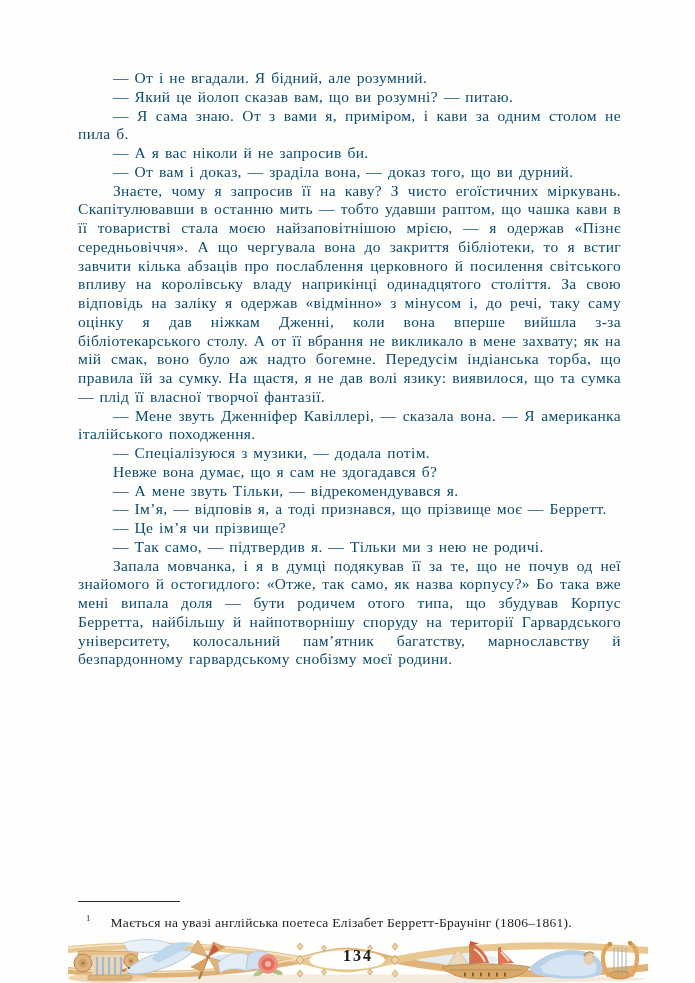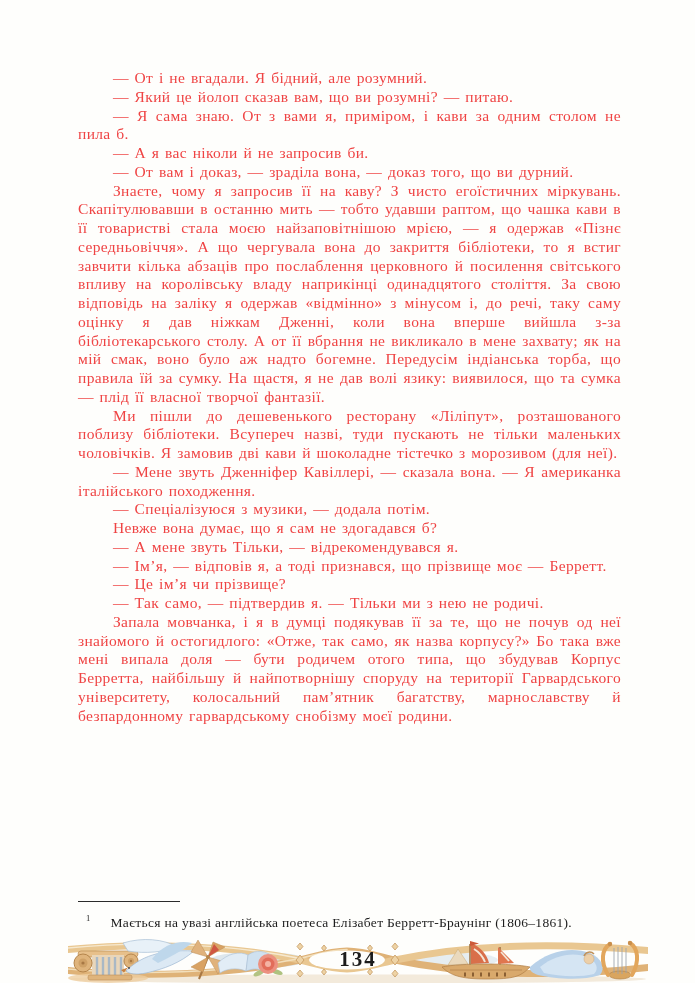--- a/index.html
+++ b/index.html
@@ -4,49 +4,48 @@
 <style>
   html,body{margin:0;padding:0;}
   body{
     width:695px;height:983px;position:relative;
     background:#fdfdfb;overflow:hidden;
     font-family:"Liberation Serif","DejaVu Serif",serif;
   }
   .page{position:absolute;inset:0;background:#fefefc;}
   .text-block{
     position:absolute;left:78px;top:69px;width:543px;
-    color:#ef4444;font-size:15.5px;line-height:18.75px;
+    color:#0c4a6e;font-size:15.5px;line-height:18.75px;
     text-align:justify;letter-spacing:0.35px;word-spacing:1.5px;
   }
   .para{margin:0;text-indent:35px;}
   .fnref{font-size:9px;line-height:0;vertical-align:super;}
   .footnote-area{position:absolute;left:78px;top:901px;width:543px;color:#1d1d1d;}
   .fn-rule{width:102px;height:0;border-top:1.7px solid #2b2b2b;margin:0 0 5px 0;}
   .footnote{margin:8px;font-size:13.5px;line-height:16px;letter-spacing:0.3px;}
   .footnote .fnmark{font-size:8.5px;vertical-align:super;margin-right:20px;}
   .band{position:absolute;left:68px;top:937px;width:580px;height:46px;}
   .band svg{position:absolute;left:0;top:0;}
   .pagenum{
     position:absolute;left:0;right:0;top:10px;text-align:center;
-    font-weight:bold;font-size:21px;letter-spacing:2px;color:#1b1b1b;
+    font-weight:bold;font-size:16px;letter-spacing:2px;color:#1b1b1b;
   }
 </style>
 </head>
 <body>
 
 <div class="page">
 
   <main class="text-block">
     <p class="para">— От і не вгадали. Я бідний, але розумний.</p>
     <p class="para">— Який це йолоп сказав вам, що ви розумні? — питаю.</p>
     <p class="para">— Я сама знаю. От з вами я, приміром, і кави за одним столом не пила б.</p>
     <p class="para">— А я вас ніколи й не запросив би.</p>
     <p class="para">— От вам і доказ, — зраділа вона, — доказ того, що ви дурний.</p>
     <p class="para">Знаєте, чому я запросив її на каву? З чисто егоїстичних міркувань. Скапітулювавши в останню мить — тобто удавши раптом, що чашка кави в її товаристві стала моєю найзаповітнішою мрією, — я одержав «Пізнє середньовіччя». А що чергувала вона до закриття бібліотеки, то я встиг завчити кілька абзаців про послаблення церковного й посилення світського впливу на королівську владу наприкінці одинадцятого століття. За свою відповідь на заліку я одержав «відмінно» з мінусом і, до речі, таку саму оцінку я дав ніжкам Дженні, коли вона вперше вийшла з-за бібліотекарського столу. А от її вбрання не викликало в мене захвату; як на мій смак, воно було аж надто богемне. Передусім індіанська торба, що правила їй за сумку. На щастя, я не дав волі язику: виявилося, що та сумка — плід її власної творчої фантазії.</p>
-    <p class="para">Ми пішли до дешевенького ресторану «Ліліпут», розташованого поблизу бібліотеки. Всупереч назві, туди пускають не тільки маленьких чоловічків. Я замовив дві кави й шоколадне тістечко з морозивом (для неї).</p>
     <p class="para">— Мене звуть Дженніфер Кавіллері, — сказала вона. — Я американка італійського походження.</p>
     <p class="para">— Спеціалізуюся з музики, — додала потім.</p>
     <p class="para">Невже вона думає, що я сам не здогадався б?</p>
     <p class="para">— А мене звуть Тільки, — відрекомендувався я.</p>
     <p class="para">— Ім’я, — відповів я, а тоді признався, що прізвище моє — Берретт.</p>
     <p class="para">— Це ім’я чи прізвище?</p>
     <p class="para">— Так само, — підтвердив я. — Тільки ми з нею не родичі.</p>
     <p class="para">Запала мовчанка, і я в думці подякував її за те, що не почув од неї знайомого й остогидлого: «Отже, так само, як назва корпусу?» Бо така вже мені випала доля — бути родичем отого типа, що збудував Корпус Берретта, найбільшу й найпотворнішу споруду на території Гарвардського університету, колосальний пам’ятник багатству, марнославству й безпардонному гарвардському снобізму моєї родини.</p>
   </main>
 

